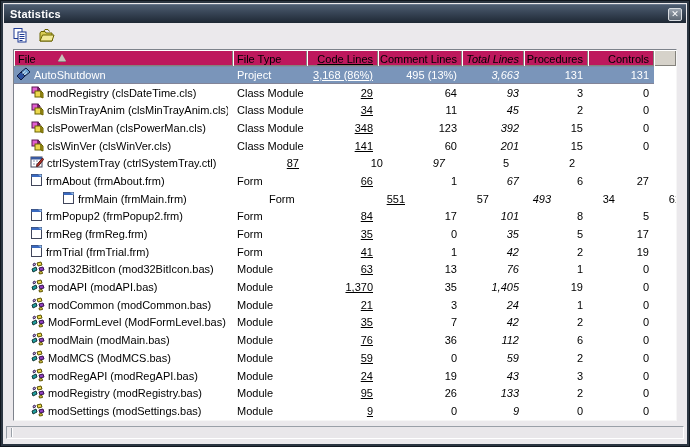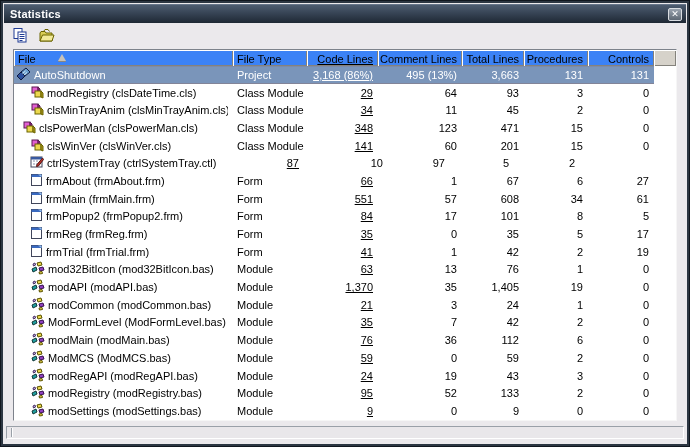--- a/index.html
+++ b/index.html
@@ -41,39 +41,39 @@
   .tb-btn{width:20px;height:20px;display:flex;align-items:center;justify-content:center;}
   
   .listview{
     margin:0 9px;flex:0 0 372px;height:372px;
     background:#fff;
     border:1px solid;border-color:#7d828b #f6f6f6 #f6f6f6 #7d828b;
     display:flex;flex-direction:column;overflow:hidden;
   }
   .lvheader{display:flex;flex:0 0 16px;height:16px;}
   .hcell{
-    background:#3b82f6;
+    background:#be185d;
     box-shadow:inset 1px 1px 0 #ffffff, inset -1px -1px 0 #84827c;
     padding:1px 5px 0 4px;
     white-space:nowrap;overflow:hidden;
     display:flex;align-items:center;position:relative;
     font-size:11px;
   }
   .hcell.align-right{justify-content:flex-end;}
   .hstub{flex:1 1 auto;background:#d6d2ca;
     box-shadow:inset 1px 1px 0 #ffffff, inset -1px -1px 0 #84827c;}
   .sort-arrow{position:absolute;left:44px;top:4px;width:0;height:0;
     border-left:4px solid transparent;border-right:4px solid transparent;
     border-bottom:7px solid #c6c2ba;
     filter:drop-shadow(0 1px 0 #8a8780);}
   .col-file{width:219px;flex:0 0 219px;}
   .col-type{width:74px;flex:0 0 74px;}
   .col-code{width:71px;flex:0 0 71px;text-decoration:underline;}
   .col-comment{width:84px;flex:0 0 84px;}
-  .col-total{width:62px;flex:0 0 62px;}
+  .col-total{width:62px;flex:0 0 62px;font-style:italic;}
   .col-proc{width:64px;flex:0 0 64px;}
   .col-ctrl{width:66px;flex:0 0 66px;}
   .lvbody{flex:1 1 auto;display:flex;flex-direction:column;}
   .lvrow{display:flex;height:17.7px;flex:0 0 17.7px;align-items:flex-end;}
   .lvrow .cell{padding:0 5px 0 4px;white-space:nowrap;overflow:hidden;height:100%;
     display:flex;align-items:center;}
   .lvrow .num{justify-content:flex-end;}
   .lvrow .stub{flex:1 1 auto;}
   .file-inner{display:flex;align-items:center;gap:3px;overflow:hidden;}
   .file-inner svg{flex:0 0 auto;}
@@ -202,35 +202,35 @@
     </div>
     <div class="cell col-type">Class Module</div>
     <div class="cell num col-code">34</div>
     <div class="cell num col-comment">11</div>
     <div class="cell num col-total">45</div>
     <div class="cell num col-proc">2</div>
     <div class="cell num col-ctrl">0</div>
     <div class="stub"></div>
   </div>
         <div class="lvrow">
-    <div class="cell cell-file col-file" style="padding-left: 8px;">
+    <div class="cell cell-file col-file" style="padding-left: 16px;">
       <span class="file-inner">
         <span class="row-icon"><svg width="14" height="14" viewBox="0 0 14 14">
                   <rect x="2" y="2" width="6" height="6" fill="#e25fd2" stroke="#5a1a52"></rect>
                   <path d="M8 2 L10 4 L10 10 L8 8 Z" fill="#8a2a7c" stroke="#5a1a52"></path>
                   <rect x="5" y="6" width="6" height="6" fill="#ecd84e" stroke="#6b6400"></rect>
                   <path d="M11 6 L13 8 L13 13 L11 12 Z" fill="#b09a1e" stroke="#6b6400"></path>
                 </svg></span>
         <span class="file-label">clsPowerMan (clsPowerMan.cls)</span>
       </span>
     </div>
     <div class="cell col-type">Class Module</div>
     <div class="cell num col-code">348</div>
     <div class="cell num col-comment">123</div>
-    <div class="cell num col-total">471</div>
+    <div class="cell num col-total">392</div>
     <div class="cell num col-proc">15</div>
     <div class="cell num col-ctrl">0</div>
     <div class="stub"></div>
   </div>
         <div class="lvrow">
     <div class="cell cell-file col-file" style="padding-left: 16px;">
       <span class="file-inner">
         <span class="row-icon"><svg width="14" height="14" viewBox="0 0 14 14">
                   <rect x="2" y="2" width="6" height="6" fill="#e25fd2" stroke="#5a1a52"></rect>
                   <path d="M8 2 L10 4 L10 10 L8 8 Z" fill="#8a2a7c" stroke="#5a1a52"></path>
@@ -280,34 +280,34 @@
     </div>
     <div class="cell col-type">Form</div>
     <div class="cell num col-code">66</div>
     <div class="cell num col-comment">1</div>
     <div class="cell num col-total">67</div>
     <div class="cell num col-proc">6</div>
     <div class="cell num col-ctrl">27</div>
     <div class="stub"></div>
   </div>
         <div class="lvrow">
-    <div class="cell cell-file col-file" style="padding-left: 16px;">
+    <div class="cell cell-file col-file" style="padding-left: 16px; margin-left: 32px;">
       <span class="file-inner">
         <span class="row-icon"><svg width="13" height="14" viewBox="0 0 13 14">
                   <rect x="1.5" y="1.5" width="10" height="11" fill="#fff" stroke="#40455a"></rect>
                   <rect x="1.5" y="1.5" width="10" height="2.5" fill="#3a6ac0"></rect>
                   <path d="M8 1.5 L11.5 1.5 L11.5 4" fill="#9ac0e8"></path>
                 </svg></span>
         <span class="file-label">frmMain (frmMain.frm)</span>
       </span>
     </div>
     <div class="cell col-type">Form</div>
     <div class="cell num col-code">551</div>
     <div class="cell num col-comment">57</div>
-    <div class="cell num col-total">608</div>
+    <div class="cell num col-total">493</div>
     <div class="cell num col-proc">34</div>
     <div class="cell num col-ctrl">61</div>
     <div class="stub"></div>
   </div>
         <div class="lvrow">
     <div class="cell cell-file col-file" style="padding-left: 16px;">
       <span class="file-inner">
         <span class="row-icon"><svg width="13" height="14" viewBox="0 0 13 14">
                   <rect x="1.5" y="1.5" width="10" height="11" fill="#fff" stroke="#40455a"></rect>
                   <rect x="1.5" y="1.5" width="10" height="2.5" fill="#3a6ac0"></rect>
@@ -517,21 +517,21 @@
                   <path d="M7 2 L11 1 L12 4 L8 5 Z" fill="#ecd84e" stroke="#5a5200"></path>
                   <path d="M9 7 L13 6 L14 9 L10 10 Z" fill="#9040c0" stroke="#381050"></path>
                   <path d="M3 3 L5 2 L5.5 4 L3.5 5 Z" fill="#c8b8e0" stroke="#483068"></path>
                   <path d="M9 11 L12 10.5 L12.5 12.5 L9.5 13 Z" fill="#ecd84e" stroke="#5a5200"></path>
                 </svg></span>
         <span class="file-label">modRegistry (modRegistry.bas)</span>
       </span>
     </div>
     <div class="cell col-type">Module</div>
     <div class="cell num col-code">95</div>
-    <div class="cell num col-comment">52</div>
+    <div class="cell num col-comment">26</div>
     <div class="cell num col-total">133</div>
     <div class="cell num col-proc">2</div>
     <div class="cell num col-ctrl">0</div>
     <div class="stub"></div>
   </div>
         <div class="lvrow">
     <div class="cell cell-file col-file" style="padding-left: 16px;">
       <span class="file-inner">
         <span class="row-icon"><svg width="15" height="14" viewBox="0 0 15 14">
                   <path d="M2 8 L6 6 L7 9 L3 11 Z" fill="#20a0a0" stroke="#103838"></path>

